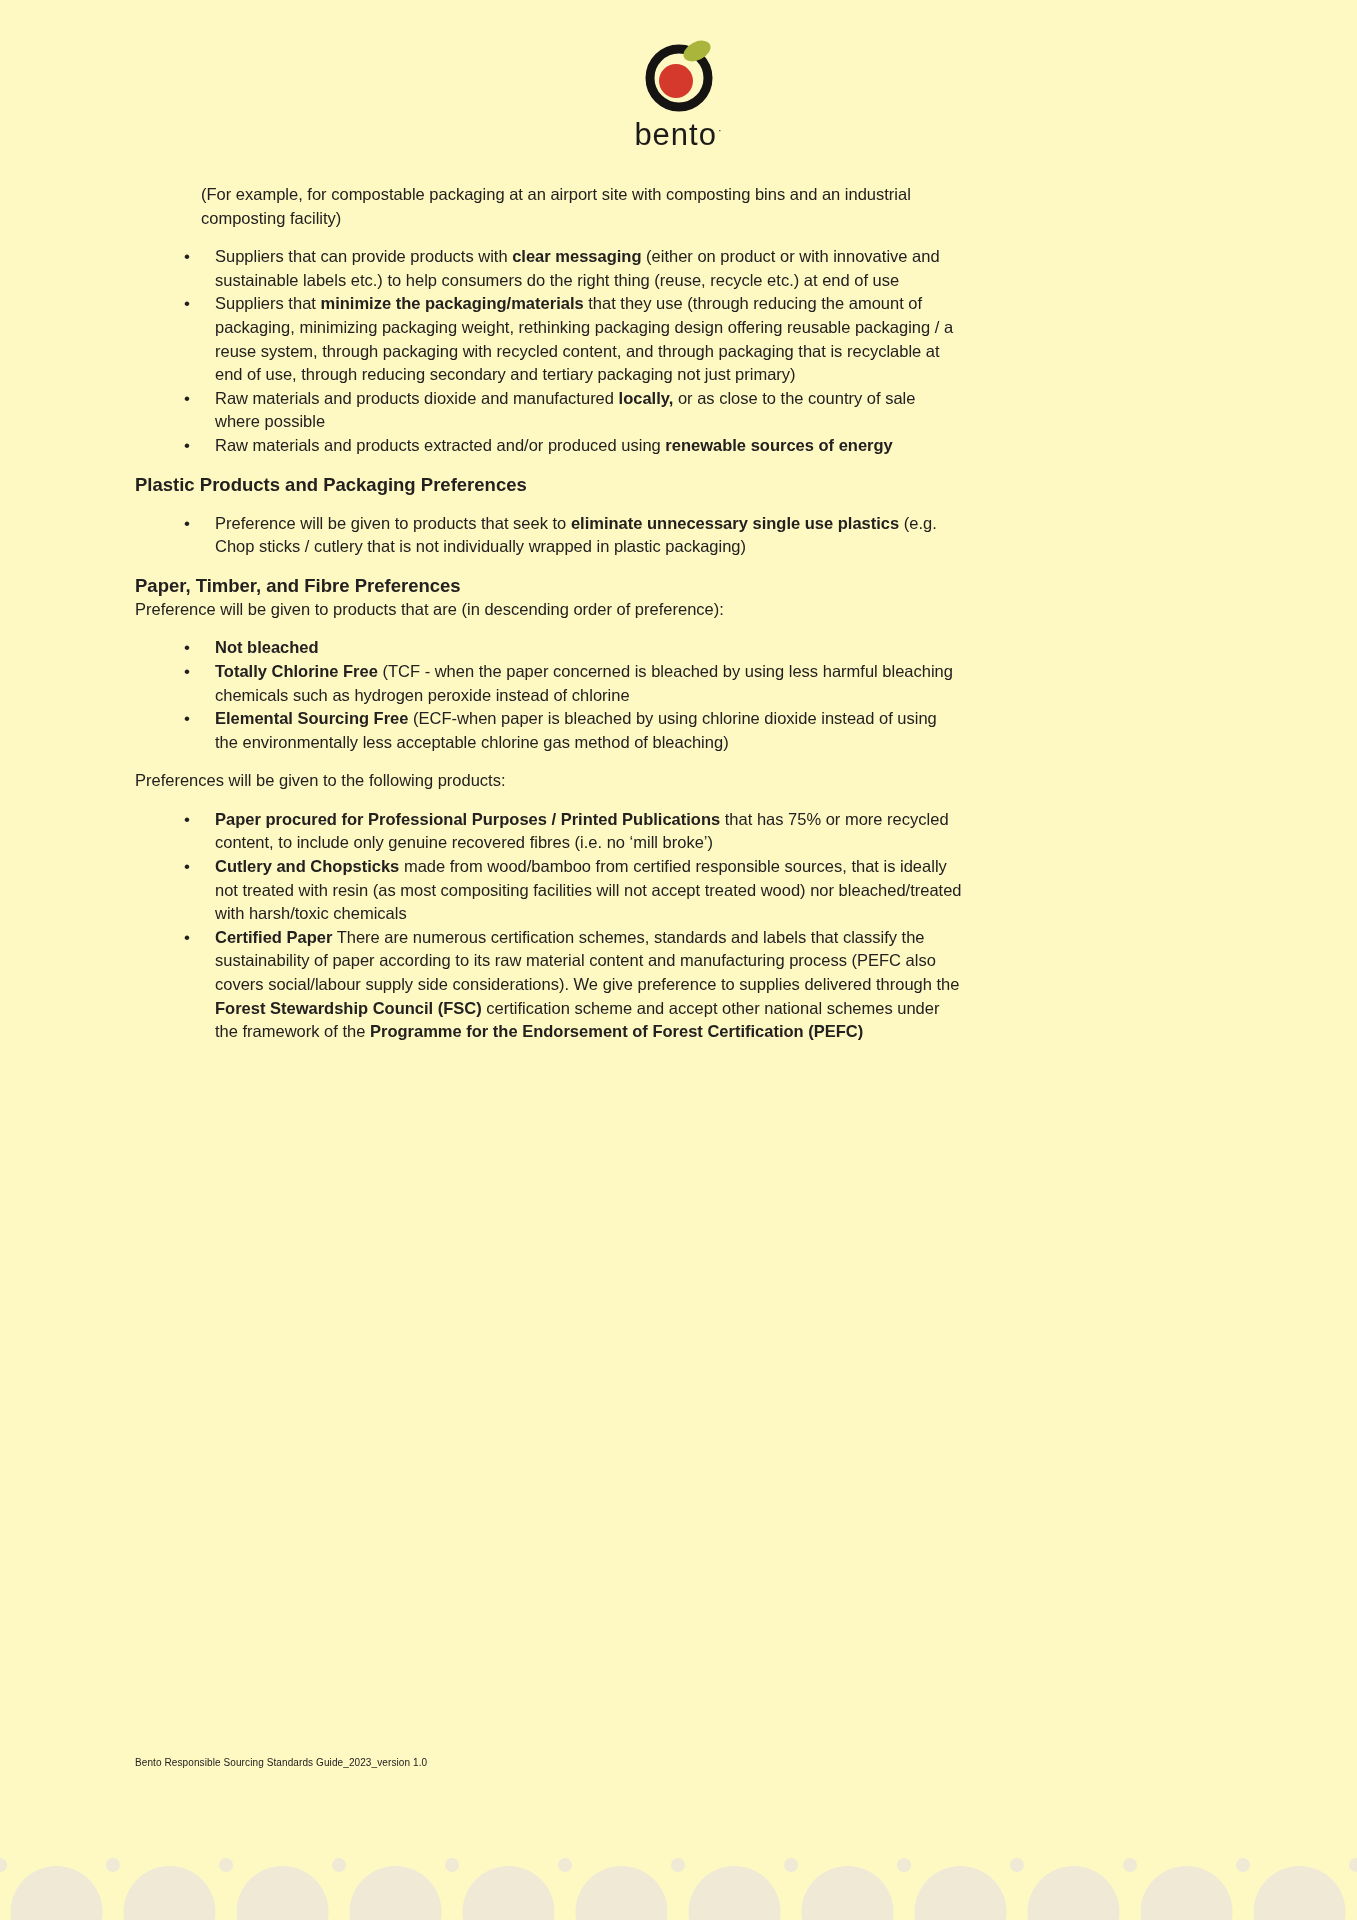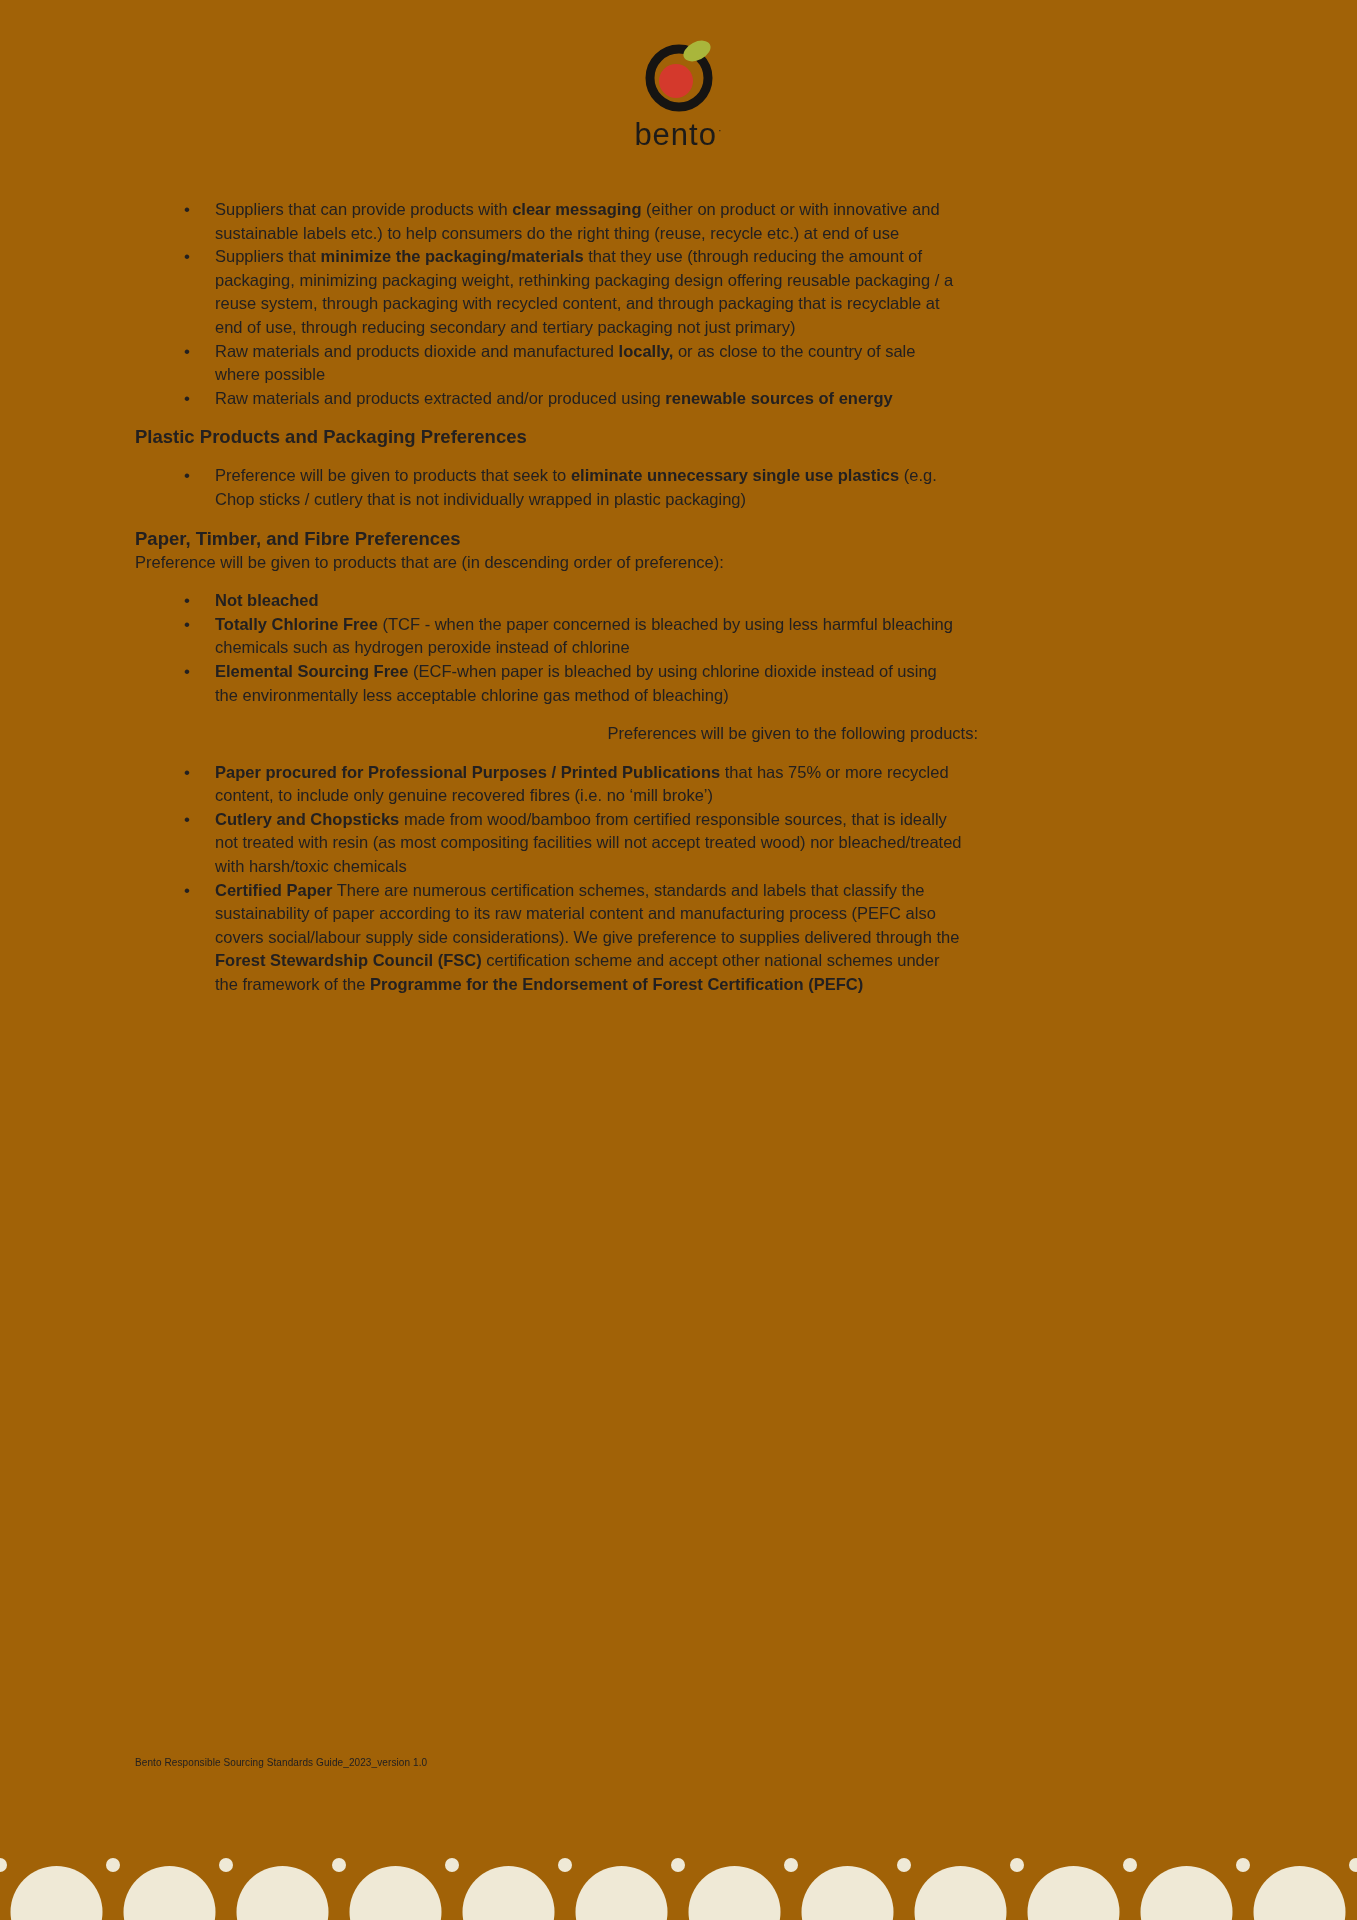--- a/index.html
+++ b/index.html
@@ -1,19 +1,19 @@
 <!DOCTYPE html>
 <html><head>
 <meta charset="utf-8">
 <style>
   html,body { margin:0; padding:0; background:#ffffff; }
   .page {
     position:relative;
     width:1357px; height:1920px;
-    background:#a16207;
+    background:#fef9c3;
     font-family:"Liberation Sans", sans-serif;
     color:#232020;
     overflow:hidden;
   }
 
   
   .logo {
     position:absolute; top:34px; left:0; right:0;
     display:flex; flex-direction:column; align-items:center;
   }
@@ -44,21 +44,21 @@
 
   h2.sec-heading {
     font-size:18.5px; font-weight:bold; color:#232020;
     margin:0; line-height:24px;
   }
   p.para { margin:0; }
 
   .mt-sec   { margin-top:27px; }
   .mt-blank { margin-top:30px; }
   .mt-para  { margin-top:28px; }
-  .mt-small { margin-top:23px;text-align:right; }
+  .mt-small { margin-top:23px; }
   .mt-list  { margin-top:24px; }
 
   
   .footer {
     position:absolute; top:1757px; left:135px;
     font-size:10px; color:#232020; letter-spacing:0.1px;
   }
 
   
   .decor { position:absolute; left:0; bottom:0; display:block; }
@@ -72,20 +72,21 @@
     <svg class="logo-mark" width="86" height="82" viewBox="0 0 86 82" aria-hidden="true">
       <circle cx="43" cy="44" r="29" fill="none" stroke-width="9" stroke="#161412"></circle>
       <circle cx="40" cy="47" r="17" fill="#d4392c"></circle>
       <ellipse cx="61" cy="17" rx="14.5" ry="9" transform="rotate(-27 61 17)" fill="#a9b63b"></ellipse>
     </svg>
     <div class="logo-word"><span>bento</span><span class="logo-tm">·</span></div>
   </header>
 
   <main class="content">
 
+    <p class="note"><span>(For example, for compostable packaging at an airport site with composting bins and an industrial composting facility)</span></p>
 
     <ul class="blist">
       <li><span>Suppliers that can provide products with </span><span class="b">clear messaging</span><span> (either on product or with innovative and sustainable labels etc.) to help consumers do the right thing (reuse, recycle etc.) at end of use</span></li>
       <li><span>Suppliers that </span><span class="b">minimize the packaging/materials</span><span> that they use (through reducing the amount of packaging, minimizing packaging weight, rethinking packaging design offering reusable packaging / a reuse system, through packaging with recycled content, and through packaging that is recyclable at end of use, through reducing secondary and tertiary packaging not just primary)</span></li>
       <li><span>Raw materials and products dioxide and manufactured </span><span class="b">locally,</span><span> or as close to the country of sale where possible</span></li>
       <li><span>Raw materials and products extracted and/or produced using </span><span class="b">renewable sources of energy</span></li>
     </ul>
 
     <h2 class="sec-heading mt-sec">Plastic Products and Packaging Preferences</h2>
 

